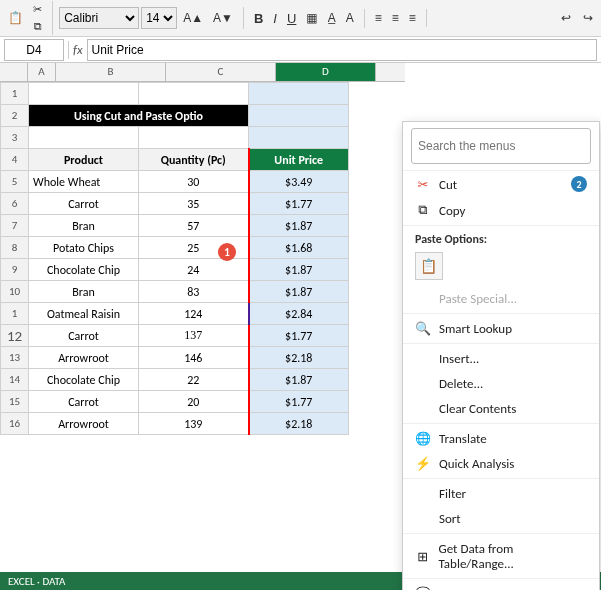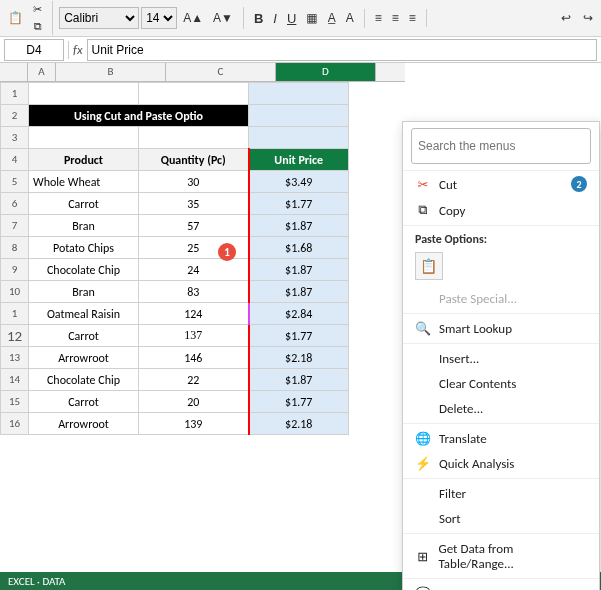--- a/index.html
+++ b/index.html
@@ -217,21 +217,21 @@
         <tr>
           <td class="col-a" style="background:#f2f2f2;text-align:center;font-size:11px;color:#555;">10</td>
           <td class="col-b" style="text-align:center;">Bran</td>
           <td class="col-c" style="text-align:center;">83</td>
           <td class="col-d d-selected" style="text-align:center;border-left:2px solid red;">$1.87</td>
         </tr>
         <tr>
           <td class="col-a" style="background:#f2f2f2;text-align:center;font-size:11px;color:#555;">1</td>
           <td class="col-b" style="text-align:center;">Oatmeal Raisin</td>
           <td class="col-c" style="text-align:center;">124</td>
-          <td class="col-d d-selected" style="text-align:center;border-left:2px solid #d946ef;">$2.84</td>
+          <td class="col-d d-selected" style="text-align:center;border-left:2px solid #4c1d95;">$2.84</td>
         </tr>
         <tr>
           <td class="col-a" style="background:#f2f2f2;text-align:center;font-size:15px;color:#555;">12</td>
           <td class="col-b" style="text-align:center;">Carrot</td>
           <td class="col-c" style="text-align:center;font-family:Liberation Serif, serif;">137</td>
           <td class="col-d d-selected" style="text-align:center;border-left:2px solid red;">$1.77</td>
         </tr>
         <tr>
           <td class="col-a" style="background:#f2f2f2;text-align:center;font-size:11px;color:#555;margin-left:15px;">13</td>
           <td class="col-b" style="text-align:center;">Arrowroot</td>
@@ -299,26 +299,26 @@
 
     <div class="context-divider"></div>
 
     <div class="context-item">
       <span class="item-icon"></span>
       <span>Insert...</span>
     </div>
 
     <div class="context-item">
       <span class="item-icon"></span>
+      <span>Delete...</span>
+    </div>
+
+    <div class="context-item">
+      <span class="item-icon"></span>
       <span>Clear Contents</span>
-    </div>
-
-    <div class="context-item">
-      <span class="item-icon"></span>
-      <span>Delete...</span>
     </div>
 
     <div class="context-divider"></div>
 
     <div class="context-item">
       <span class="item-icon">🌐</span>
       <span>Translate</span>
     </div>
 
     <div class="context-item">

